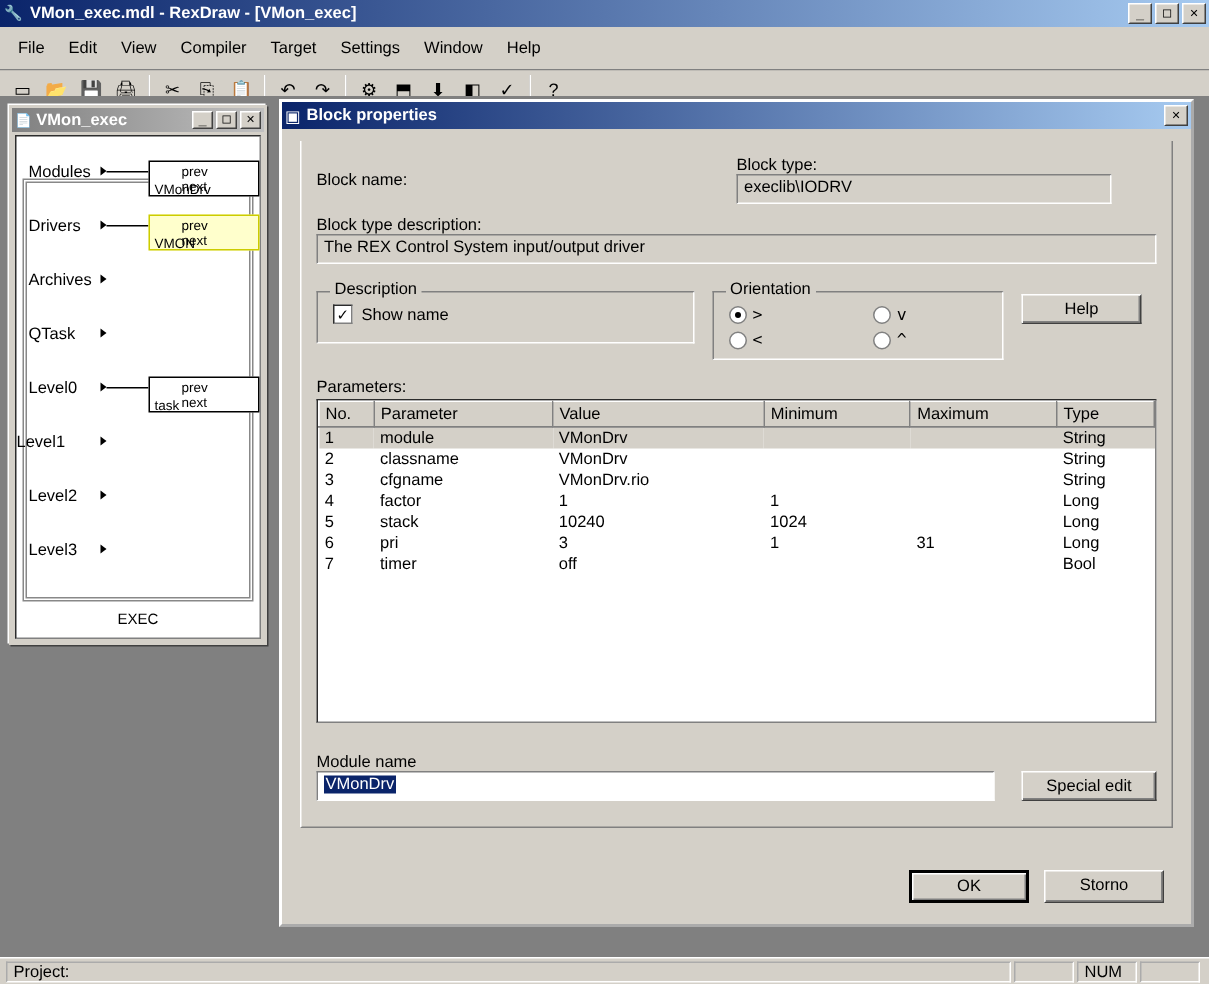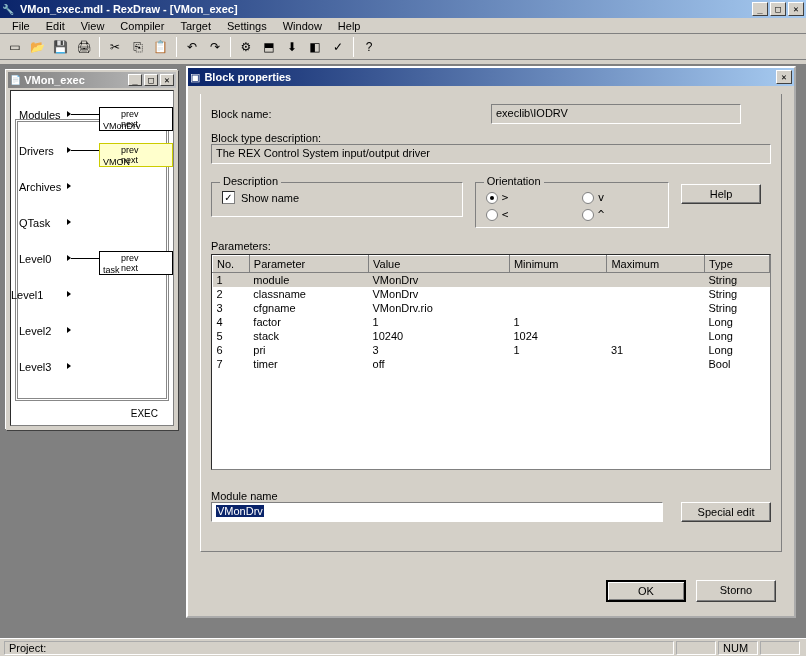--- a/index.html
+++ b/index.html
@@ -5,21 +5,21 @@
 * { box-sizing: border-box; font-family: "Tahoma", "MS Sans Serif", sans-serif; font-size: 11px; }
 html, body { margin: 0; padding: 0; width: 806px; height: 656px; overflow: hidden; background: #d4d0c8; }
 
 
 .window-titlebar { height: 18px; background: linear-gradient(to right, #0a246a, #a6caf0); color: #fff; display: flex; align-items: center; padding: 0 2px; }
 .window-titlebar .icon { width: 14px; height: 14px; margin-right: 4px; display:flex; align-items:center; justify-content:center; font-size:10px; }
 .window-titlebar .title { flex: 1; font-weight: bold; }
 .winbtn { width: 16px; height: 14px; background: #d4d0c8; border: 1px solid #fff; border-right-color: #404040; border-bottom-color: #404040; margin-left: 2px; display:flex; align-items:center; justify-content:center; font-size:9px; color:#000; font-family: "Marlett", monospace; }
 
 
-.menu-bar { height: 16px; background: #d4d0c8; display: flex; align-items: center; padding: 0 4px; border-bottom: 1px solid #808080; }
+.menu-bar { height: 29px; background: #d4d0c8; display: flex; align-items: center; padding: 0 4px; border-bottom: 1px solid #808080; }
 .menu-item { padding: 2px 8px; cursor: default; }
 
 
 .toolbar { height: 26px; background: #d4d0c8; display: flex; align-items: center; padding: 2px 4px; border-bottom: 1px solid #808080; gap: 1px; }
 .tbtn { width: 22px; height: 22px; border: 1px solid #d4d0c8; display:flex; align-items:center; justify-content:center; font-size:12px; }
 .tsep { width: 1px; height: 20px; background: #808080; margin: 0 3px; border-right:1px solid #fff; }
 
 
 .client { position: absolute; top: 64px; bottom: 18px; left: 0; right: 0; background: #808080; }
 
@@ -30,21 +30,21 @@
 .child-titlebar .winbtn { width:14px; height:12px; }
 .diagram { background:#fff; margin:2px; height: calc(100% - 20px); border: 1px inset #808080; position:relative; font-size:10px; }
 .port-label { position:absolute; }
 .block { position:absolute; border:1px solid #000; padding:1px 21px; font-size:9px; background:#fff; }
 .block.selected { background:#ffc; border-color:#cc0; }
 .block-label { position:absolute; font-size:9px; }
 .wire { position:absolute; height:1px; background:#000; }
 .tri { position:absolute; width:0; height:0; border-top:3px solid transparent; border-bottom:3px solid transparent; }
 .tri-r { border-left:4px solid #000; }
 .exec-border { position:absolute; left:4px; right:4px; top:28px; bottom:24px; border:3px double #888; }
-.exec-label { position:absolute; bottom:6px; left:0; right:15px; text-align:right; font-size:10px; }
+.exec-label { position:absolute; bottom:6px; left:0; right:0; text-align:center; font-size:10px; }
 
 
 .dialog { position:absolute; left:186px; top:2px; width:610px; height:552px; background:#d4d0c8; border:2px outset #fff; }
 .dlg-title { height:18px; background: linear-gradient(to right, #0a246a, #a6caf0); color:#fff; display:flex; align-items:center; padding:0 2px; }
 .dlg-title .title { flex:1; font-weight:bold; }
 .dlg-body { padding: 8px 12px 12px 12px; }
 
 
 .tabs { display:flex; align-items:flex-end; height:20px; border-bottom:1px solid #fff; position:relative; }
 .tab { padding:2px 12px; border:1px solid #808080; border-bottom:none; background:#d4d0c8; margin-right:2px; border-top-left-radius:2px; border-top-right-radius:2px; position:relative; }
@@ -171,20 +171,21 @@
       <div class="winbtn">✕</div>
     </div>
     <div class="dlg-body">
       <div class="tab-panel">
 
         <div class="row">
           <div style="flex:1">
             <div class="lbl">Block name:</div>
           </div>
           <div style="flex:1">
+            <div class="lbl">Block type:</div>
             <div class="sunken light" style="width:250px">execlib\IODRV</div>
           </div>
         </div>
 
         <div class="lbl" style="margin-top:8px">Block type description:</div>
         <div class="sunken light" style="width:100%">The REX Control System input/output driver</div>
 
         <div style="display:flex; gap:12px; margin-top:14px; align-items:flex-start;">
           <div class="fieldset" id="fs-desc" style="flex:1.6" data-legend="Description">
             <div class="row">

